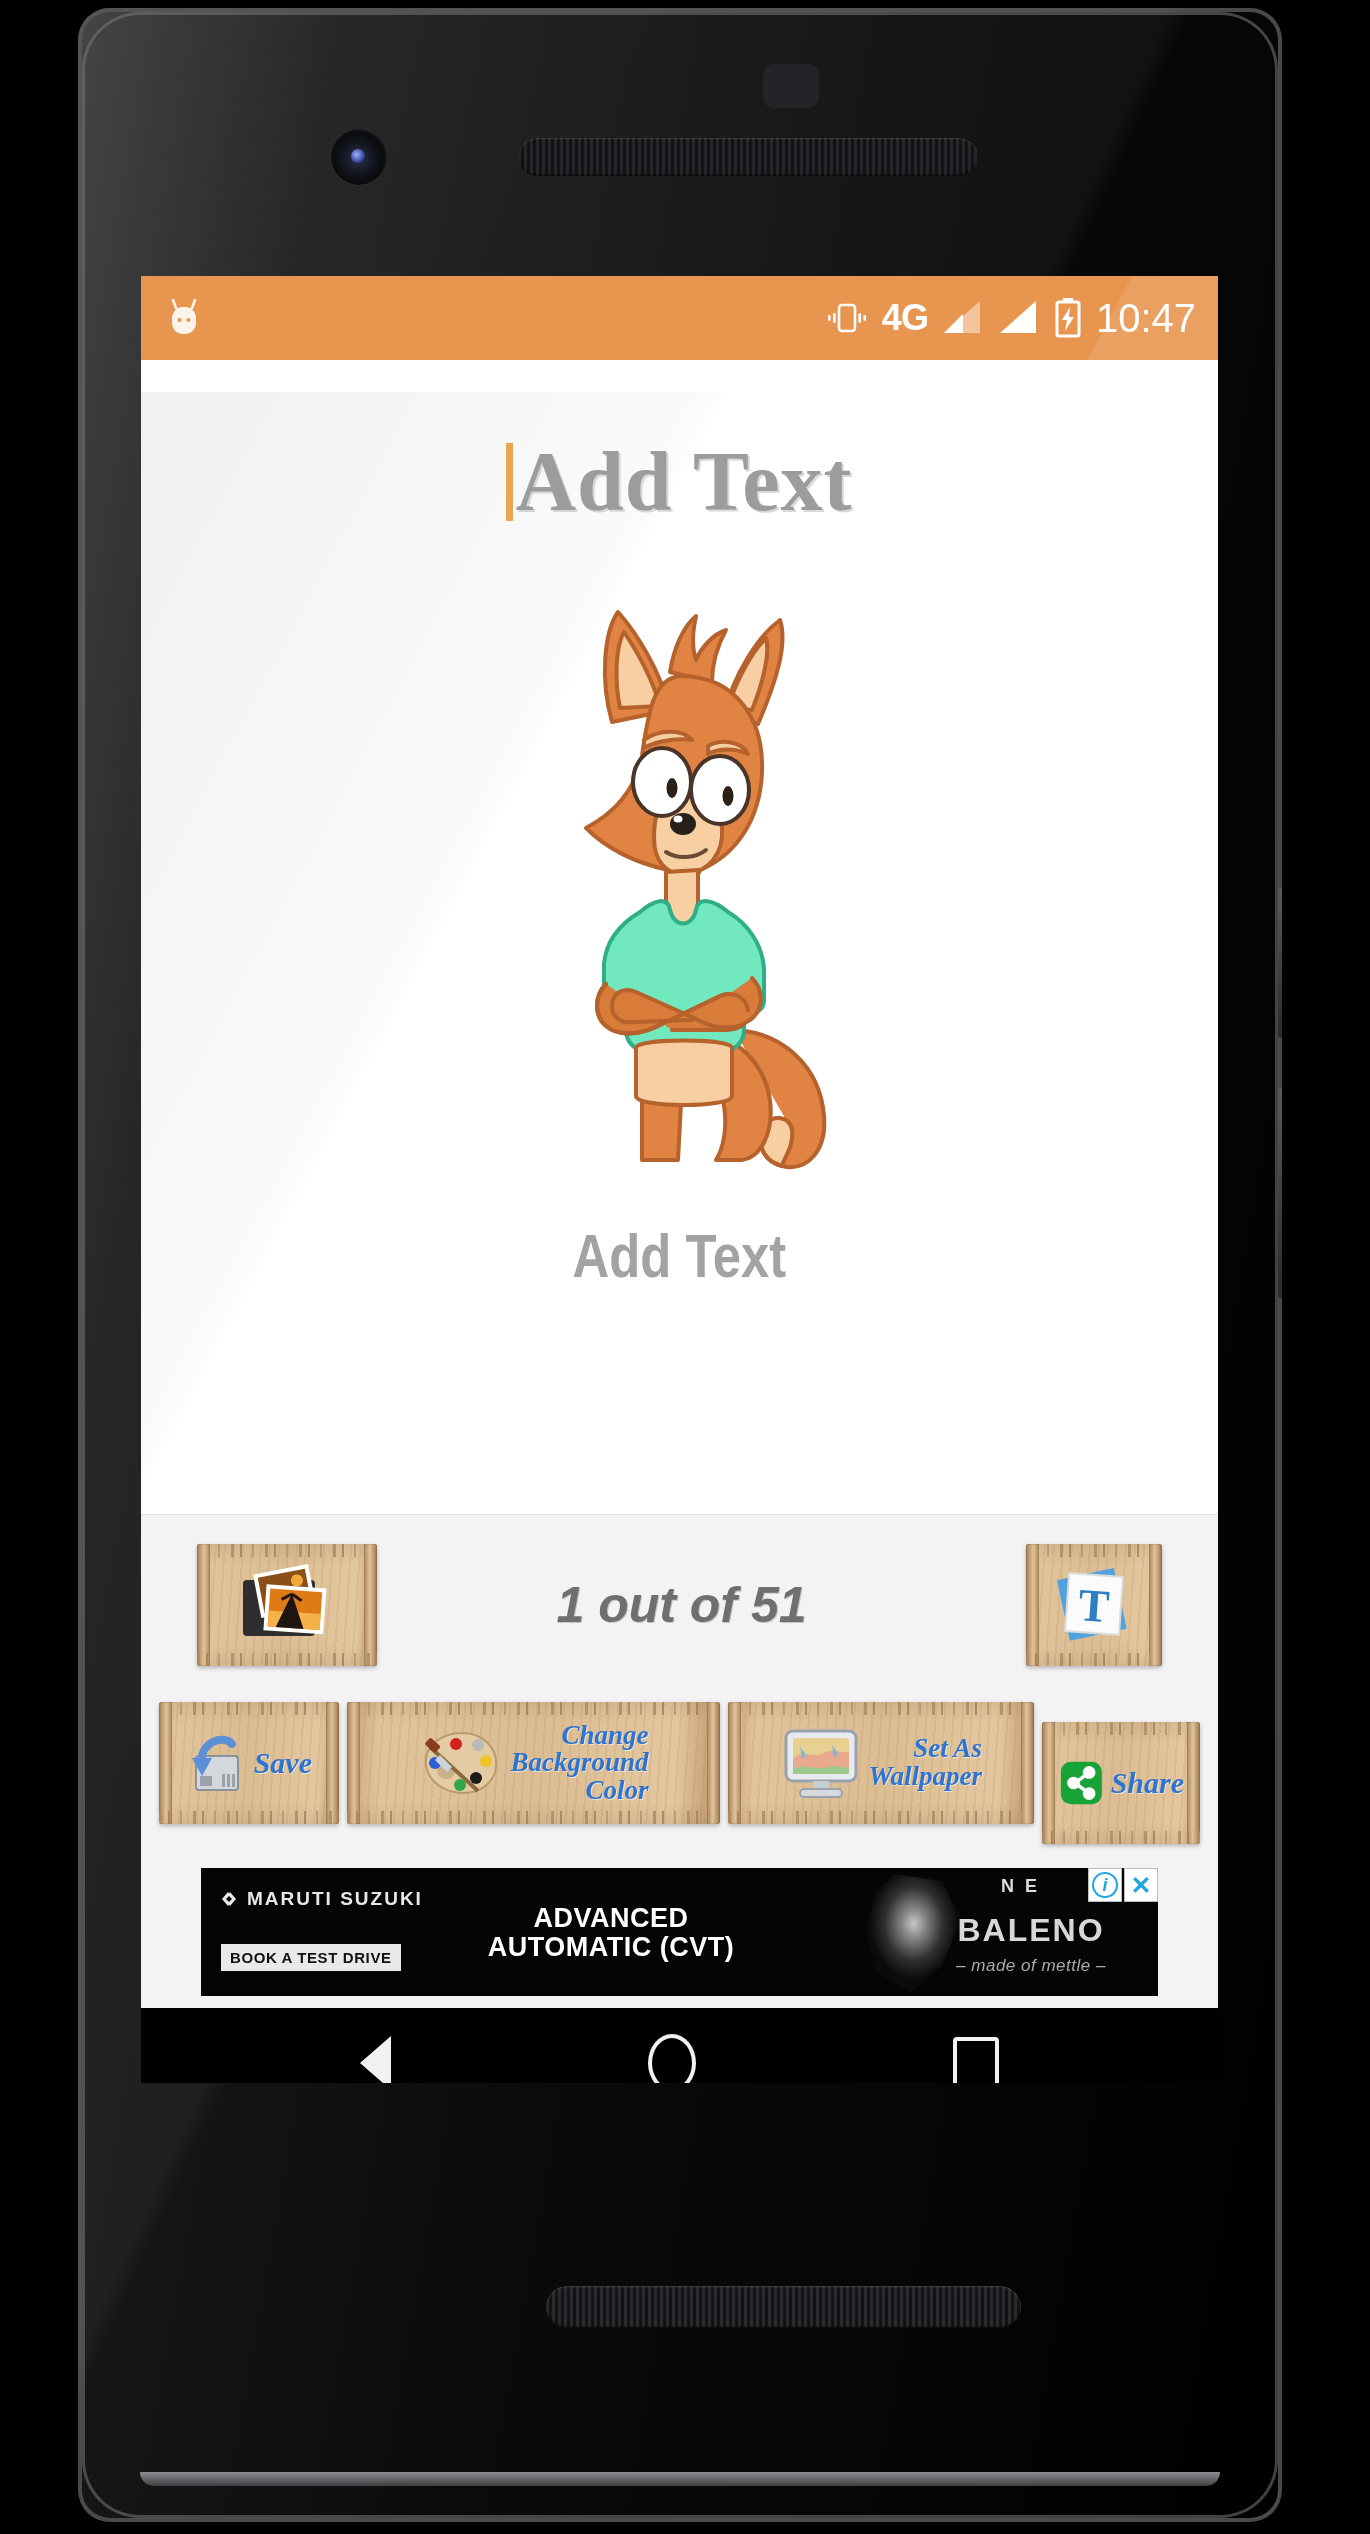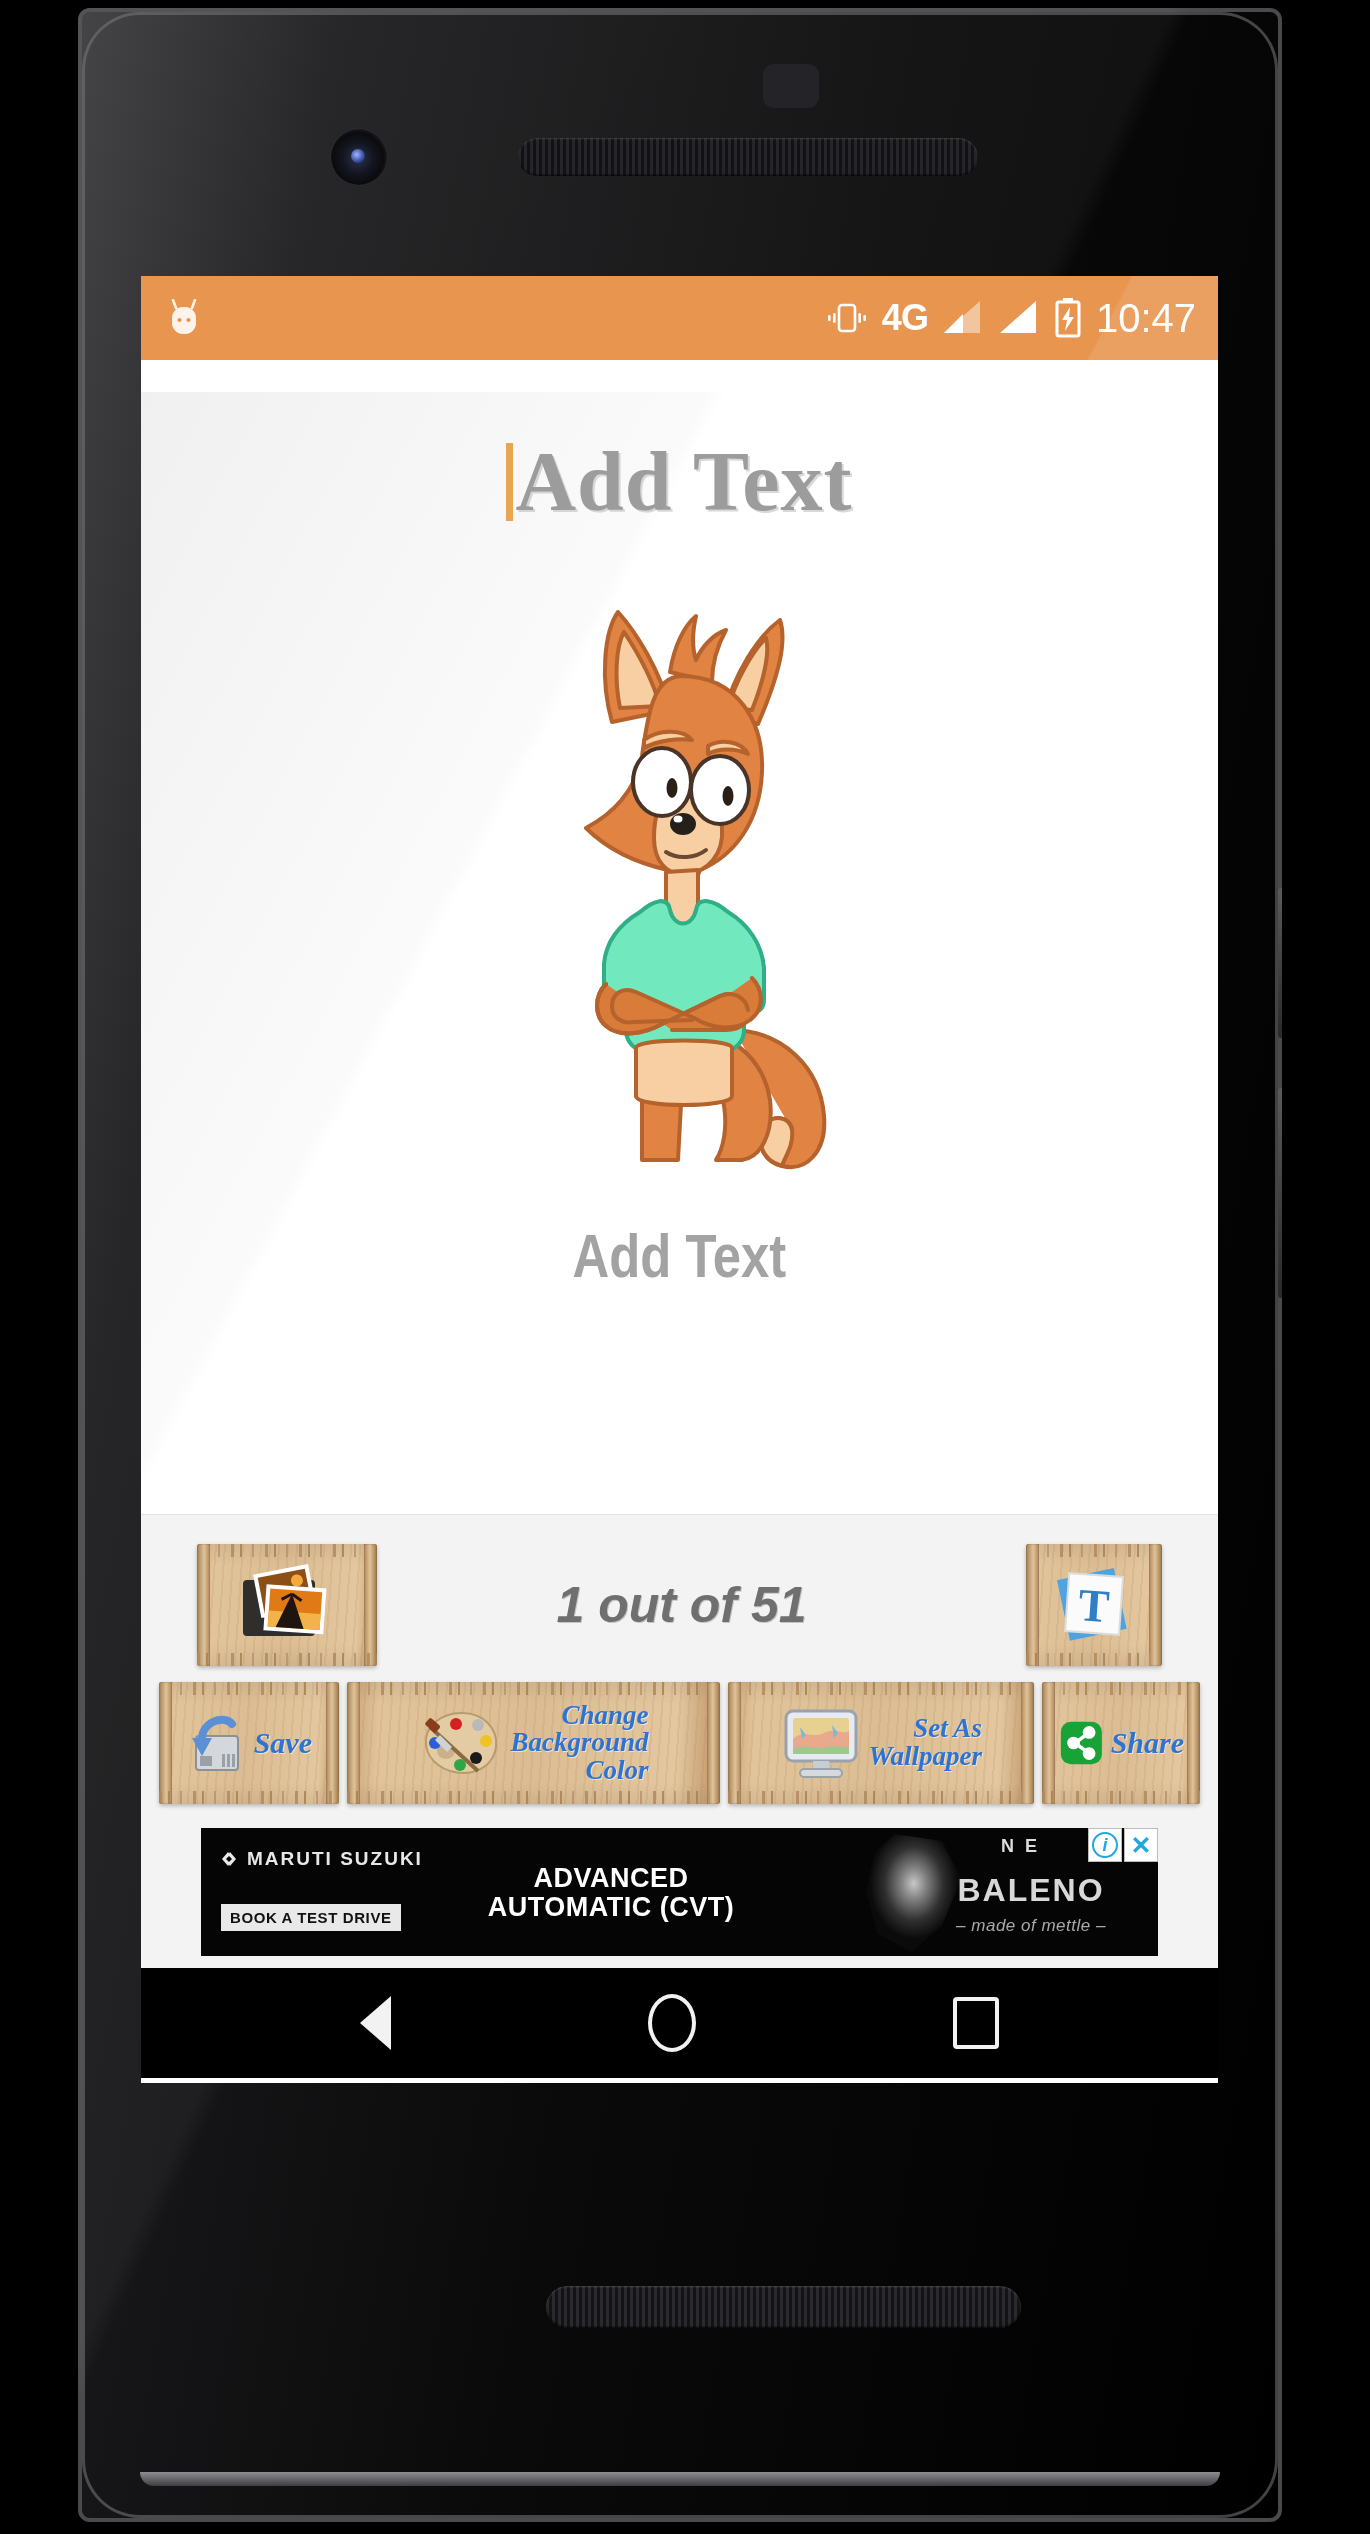--- a/index.html
+++ b/index.html
@@ -8,21 +8,21 @@
     background: #000;
     font-family: "Liberation Sans", sans-serif;
     overflow: hidden;
   }
 
   
   #device {
     position: absolute;
     left: 78px; top: 8px;
     width: 1204px; height: 2514px;
-    border-radius: 12px;
+    border-radius: 32px;
     background: linear-gradient(100deg,#3a3a3c 0%,#1b1b1d 16%,#0a0a0b 52%,#000 100%);
     box-shadow: inset 0 0 0 4px #4a4a4d, 0 0 10px #000;
     overflow: hidden;
   }
   
   #gloss {
     position: absolute; left:0; top:0; width:1204px; height:2514px;
     background: linear-gradient(115deg, rgba(255,255,255,0.055) 0%, rgba(255,255,255,0.045) 46%, rgba(255,255,255,0.0) 47%, rgba(255,255,255,0) 100%);
     pointer-events: none;
   }
@@ -206,21 +206,21 @@
   .action-btn .lbl {
     font-family:"Liberation Serif", serif;
     font-style:italic; font-weight:700;
     color:#2c73d2; font-size:30px; line-height:1.02;
     text-shadow:1px 1px 0 rgba(255,255,255,.55);
     text-align:right; white-space:pre-line;
   }
   #btn-save  { width:182px; }
   #btn-bg    { width:379px; }
   #btn-wall  { width:310px; }
-  #btn-share { width:160px; }
+  #btn-share { width:160px;margin-top:40px; }
   #btn-bg .lbl, #btn-wall .lbl { font-size:27px; }
 
   
   #ad {
     position:relative;
     height:128px; margin:10px 48px 0 48px;
     background:#050505;
     overflow:hidden;
   }
   .ad-brand {

